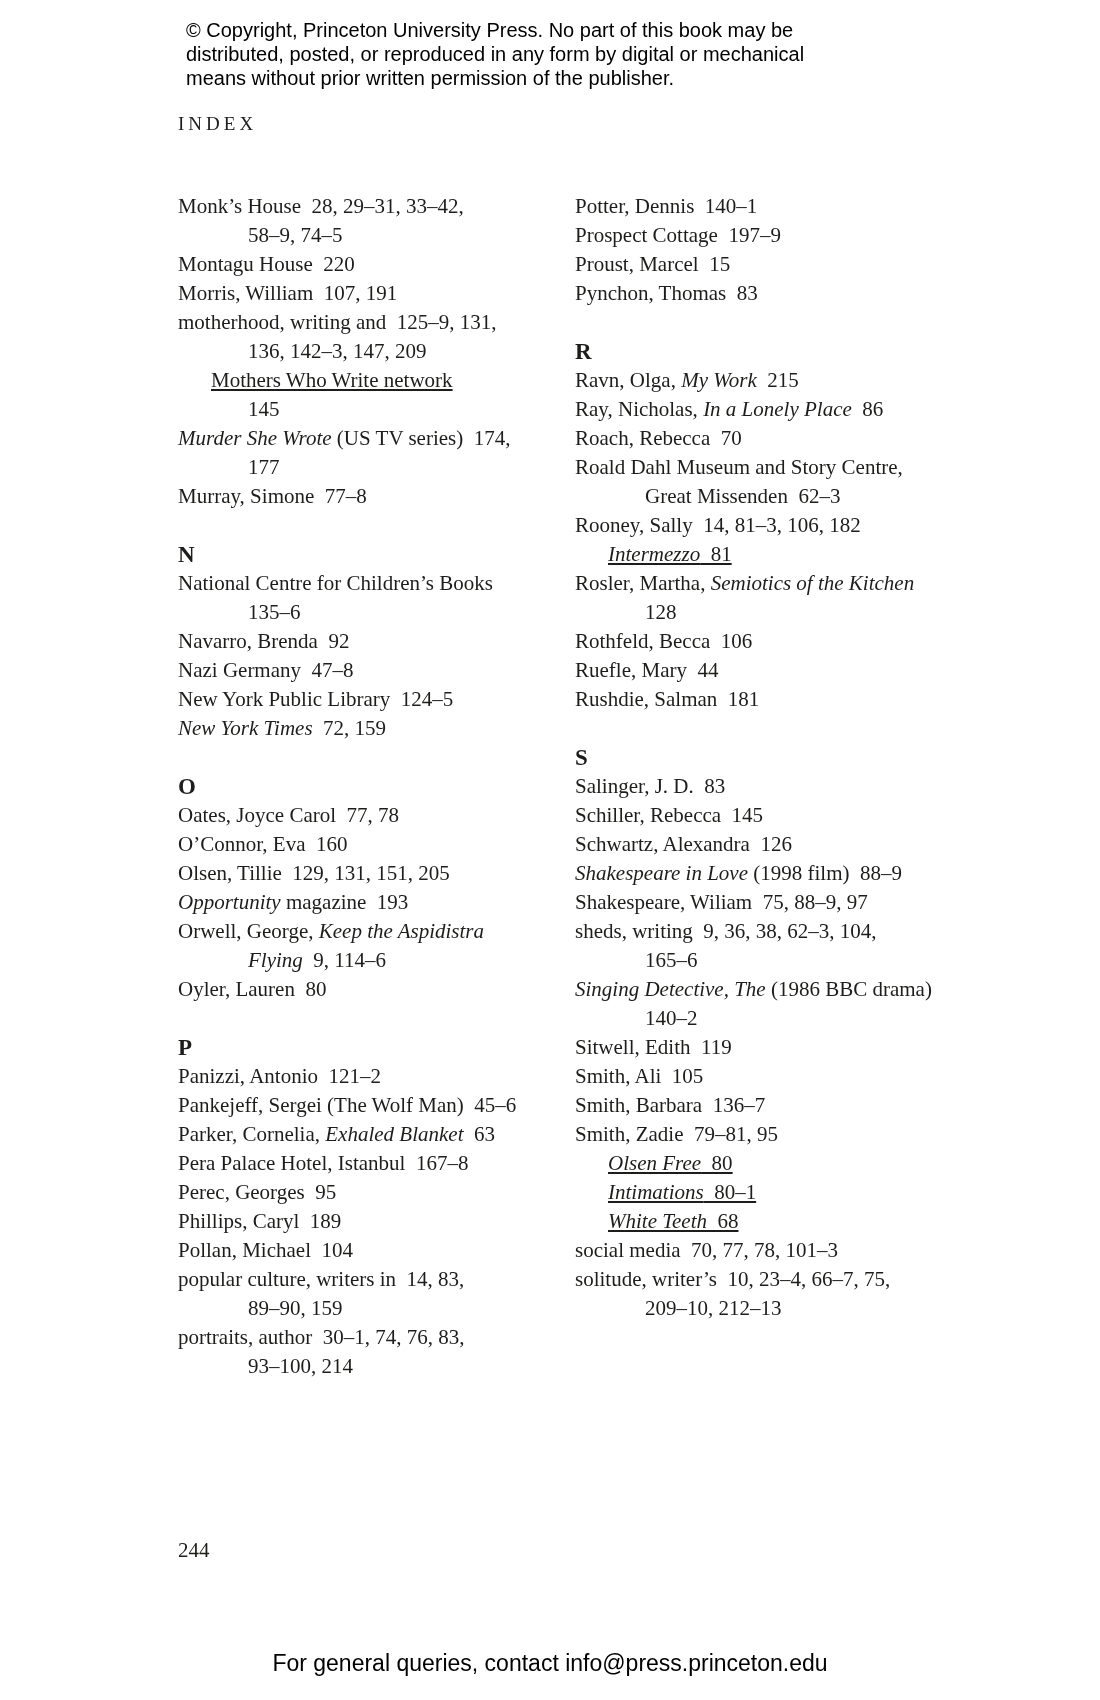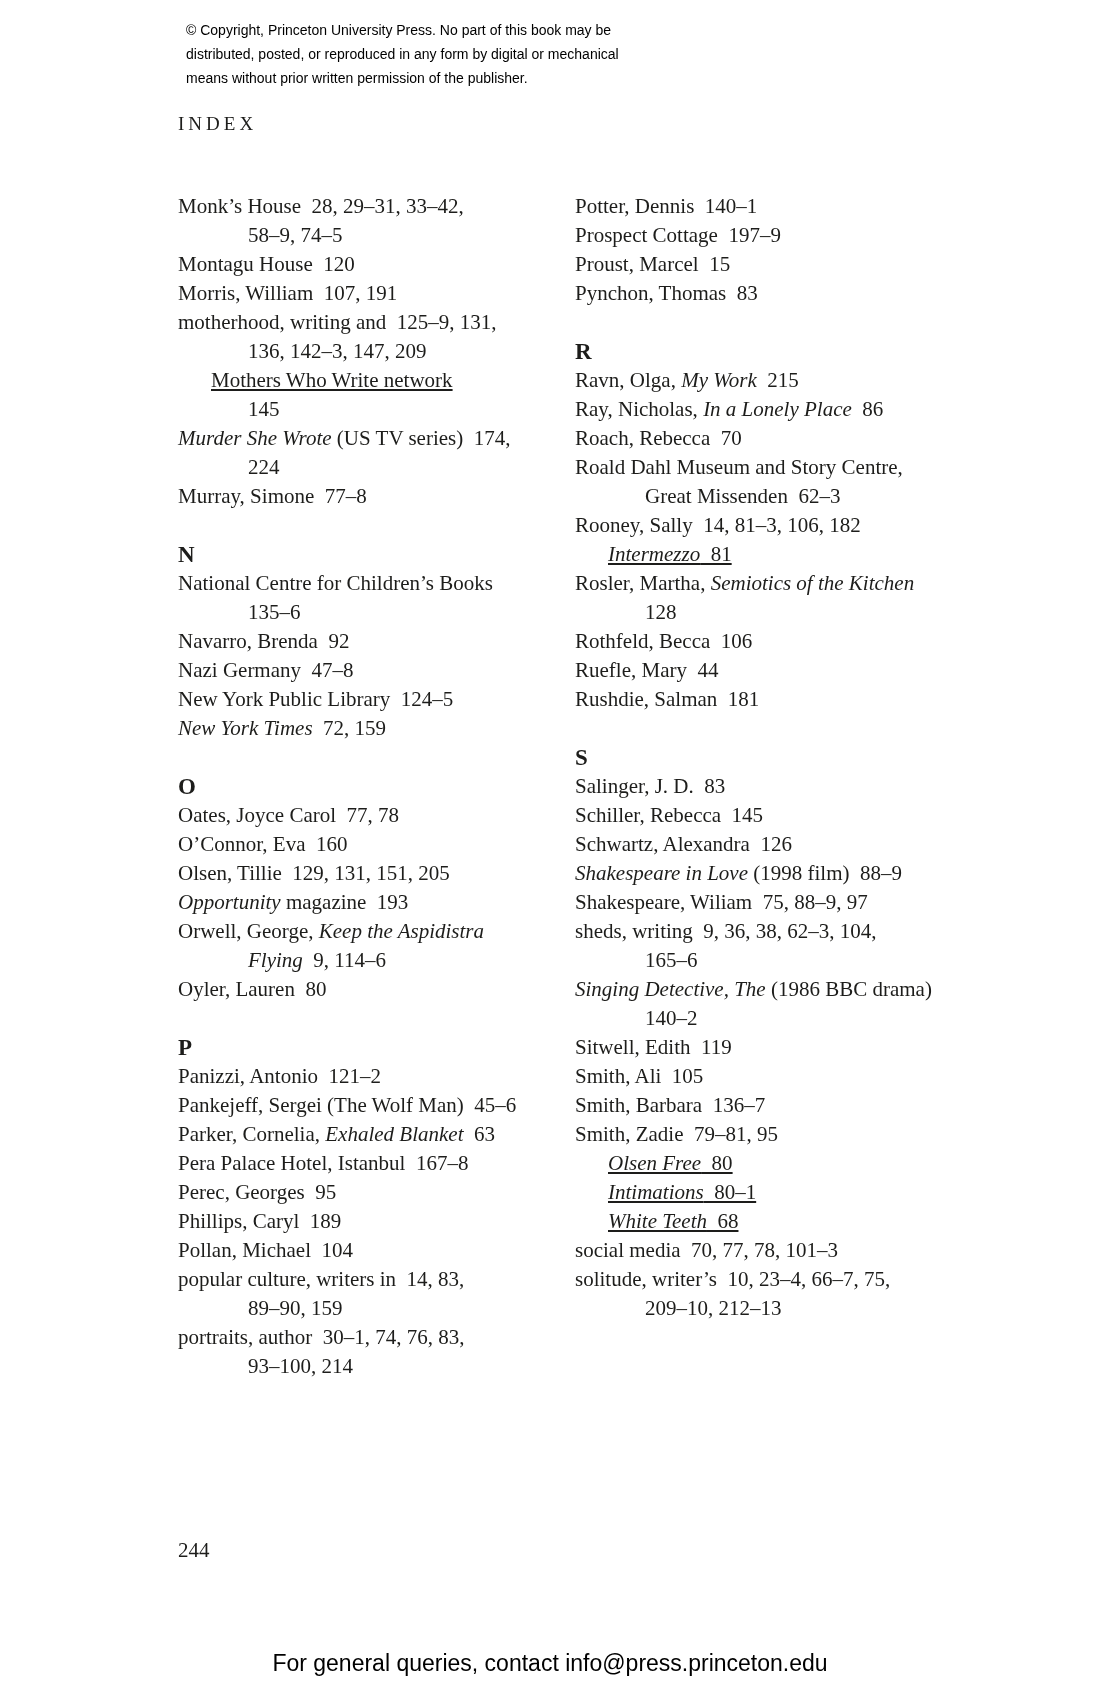--- a/index.html
+++ b/index.html
@@ -10,21 +10,21 @@
     background: #ffffff;
     color: #1d1d1b;
     font-family: "Liberation Serif", serif;
     overflow: hidden;
   }
   .copyright {
     position: absolute;
     left: 186px;
     top: 18px;
     font-family: "Liberation Sans", sans-serif;
-    font-size: 14px;
+    font-size: 20px;
     line-height: 24px;
     color: #000000;
   }
   .index-title {
     position: absolute;
     left: 178px;
     top: 113px;
     font-size: 19px;
     letter-spacing: 4px;
     color: #1d1d1b;
@@ -70,28 +70,28 @@
   <div>© Copyright, Princeton University Press. No part of this book may be</div>
   <div>distributed, posted, or reproduced in any form by digital or mechanical</div>
   <div>means without prior written permission of the publisher.</div>
 </div>
 
 <div class="index-title">INDEX</div>
 
 <div class="column col-left" id="col-left">
     <div class="line main"><span>Monk’s House  28, 29–31, 33–42,</span></div>
     <div class="line turnover"><span>58–9, 74–5</span></div>
-    <div class="line main"><span>Montagu House  120</span></div>
+    <div class="line main"><span>Montagu House  220</span></div>
     <div class="line main"><span>Morris, William  107, 191</span></div>
     <div class="line main"><span>motherhood, writing and  125–9, 131,</span></div>
     <div class="line turnover"><span>136, 142–3, 147, 209</span></div>
     <div class="line sub"><span>Mothers Who Write network</span></div>
     <div class="line turnover"><span>145</span></div>
     <div class="line main"><i>Murder She Wrote</i><span> (US TV series)  174,</span></div>
-    <div class="line turnover"><span>224</span></div>
+    <div class="line turnover"><span>177</span></div>
     <div class="line main"><span>Murray, Simone  77–8</span></div>
     <div class="line spacer"></div>
     <div class="line letter">N</div>
     <div class="line main"><span>National Centre for Children’s Books</span></div>
     <div class="line turnover"><span>135–6</span></div>
     <div class="line main"><span>Navarro, Brenda  92</span></div>
     <div class="line main"><span>Nazi Germany  47–8</span></div>
     <div class="line main"><span>New York Public Library  124–5</span></div>
     <div class="line main"><i>New York Times</i><span>  72, 159</span></div>
     <div class="line spacer"></div>

